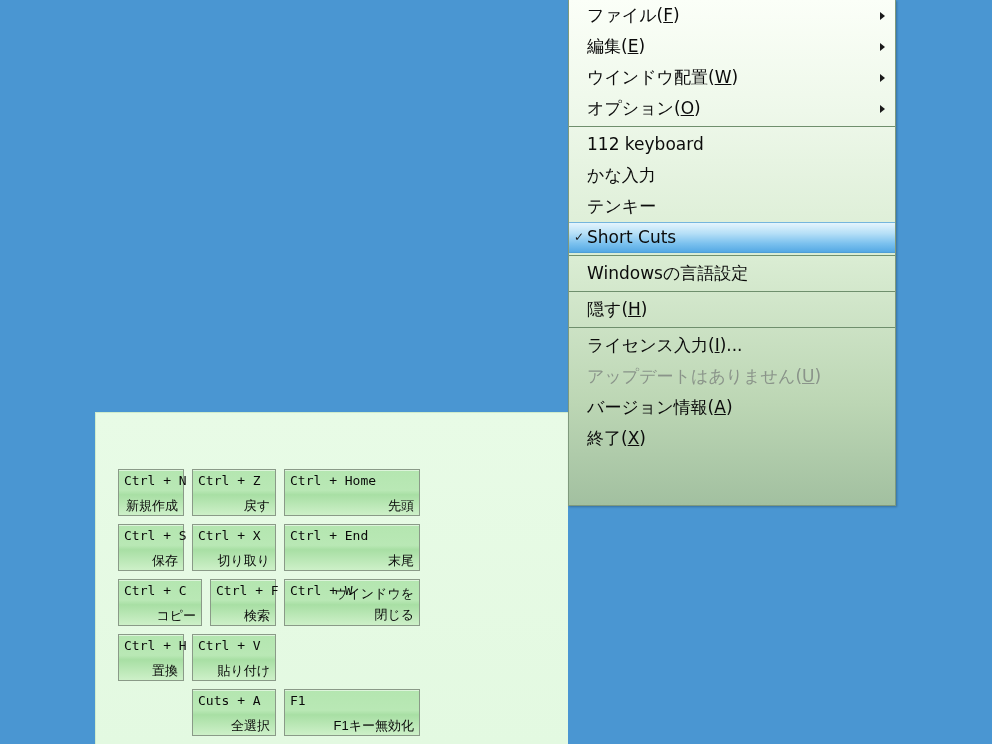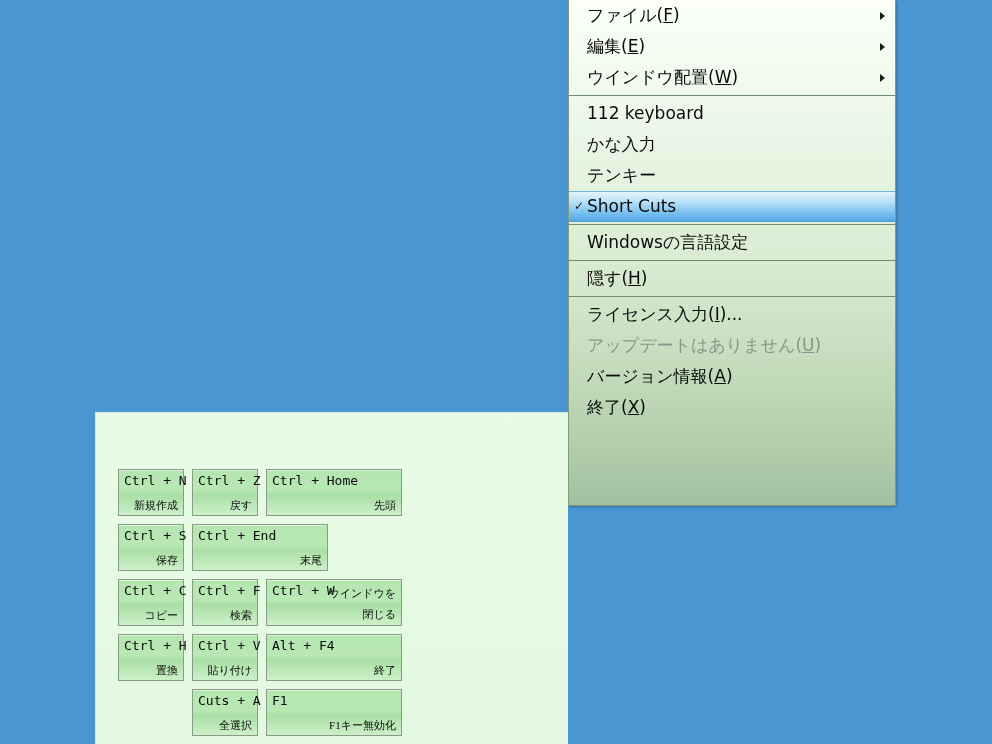--- a/index.html
+++ b/index.html
@@ -45,38 +45,38 @@
   .key.blank { background: none; border: none; box-shadow: none; }
   .key-combo {
     font-family: "DejaVu Sans Mono", monospace;
     font-size: 13px;
     color: #0a0a0a;
     text-align: left;
     line-height: 15px;
     white-space: nowrap;
   }
   .key-desc {
-    font-family: Liberation Serif, serif;
-    font-size: 11px;
+    font-family: Liberation Sans, sans-serif;
+    font-size: 13px;
     color: #0a0a0a;
     text-align: right;
     line-height: 15px;
     white-space: nowrap;
   }
   .key.overflow .key-desc {
     position: absolute;
     left: 5px; right: 5px; top: 3px;
     text-align: right;
     line-height: 21px;
     height: 42px;
   }
 
   
   .col-w1 { width: 66px; }
-  .col-w2 { width: 66px; }
+  .col-w2 { width: 84px; }
   .col-w3 { width: 136px; }
 
   
   #menu {
     position: absolute;
     left: 568px; top: 0px;
     width: 328px; height: 506px;
     background: linear-gradient(to bottom, #fbfff8 0%, #eef8ea 22%, #d9ecd2 52%, #bcd6b4 80%, #a2c0a0 100%);
     border: 1px solid #7f9a7d;
     border-top: none;
@@ -138,20 +138,24 @@
           <div class="key col-w3">
             <div class="key-combo">Ctrl + Home</div>
             <div class="key-desc">先頭</div>
           </div>
         </div>
         <div class="key-row">
           <div class="key col-w1">
             <div class="key-combo">Ctrl + S</div>
             <div class="key-desc">保存</div>
           </div>
+          <div class="key col-w2">
+            <div class="key-combo">Ctrl + X</div>
+            <div class="key-desc">切り取り</div>
+          </div>
           <div class="key col-w3">
             <div class="key-combo">Ctrl + End</div>
             <div class="key-desc">末尾</div>
           </div>
         </div>
         <div class="key-row">
           <div class="key col-w2">
             <div class="key-combo">Ctrl + C</div>
             <div class="key-desc">コピー</div>
           </div>
@@ -167,44 +171,41 @@
         </div>
         <div class="key-row">
           <div class="key col-w1">
             <div class="key-combo">Ctrl + H</div>
             <div class="key-desc">置換</div>
           </div>
           <div class="key col-w2">
             <div class="key-combo">Ctrl + V</div>
             <div class="key-desc">貼り付け</div>
           </div>
-          <div class="key col-w3">
-            <div class="key-combo">Alt + F4</div>
-            <div class="key-desc">終了</div>
-          </div>
         </div>
         <div class="key-row">
           <div class="key col-w1 blank"></div>
           <div class="key col-w2">
             <div class="key-combo">Cuts + A</div>
             <div class="key-desc">全選択</div>
           </div>
           <div class="key col-w3">
             <div class="key-combo">F1</div>
             <div class="key-desc">F1キー無効化</div>
           </div>
         </div>
       </div>
 
   </div>
 
   <div id="menu">
       <div class="menu-item"><span class="lbl">ファイル(<u>F</u>)</span><span class="arrow"></span></div>
       <div class="menu-item"><span class="lbl">編集(<u>E</u>)</span><span class="arrow"></span></div>
       <div class="menu-item"><span class="lbl">ウインドウ配置(<u>W</u>)</span><span class="arrow"></span></div>
+      <div class="menu-item"><span class="lbl">オプション(<u>O</u>)</span><span class="arrow"></span></div>
       <div class="menu-sep"></div>
       <div class="menu-item"><span class="lbl">112 keyboard</span></div>
       <div class="menu-item"><span class="lbl">かな入力</span></div>
       <div class="menu-item"><span class="lbl">テンキー</span></div>
       <div class="menu-item selected"><span class="check">✓</span><span class="lbl">Short Cuts</span></div>
       <div class="menu-sep"></div>
       <div class="menu-item"><span class="lbl">Windowsの言語設定</span></div>
       <div class="menu-sep"></div>
       <div class="menu-item"><span class="lbl">隠す(<u>H</u>)</span></div>
       <div class="menu-sep"></div>

